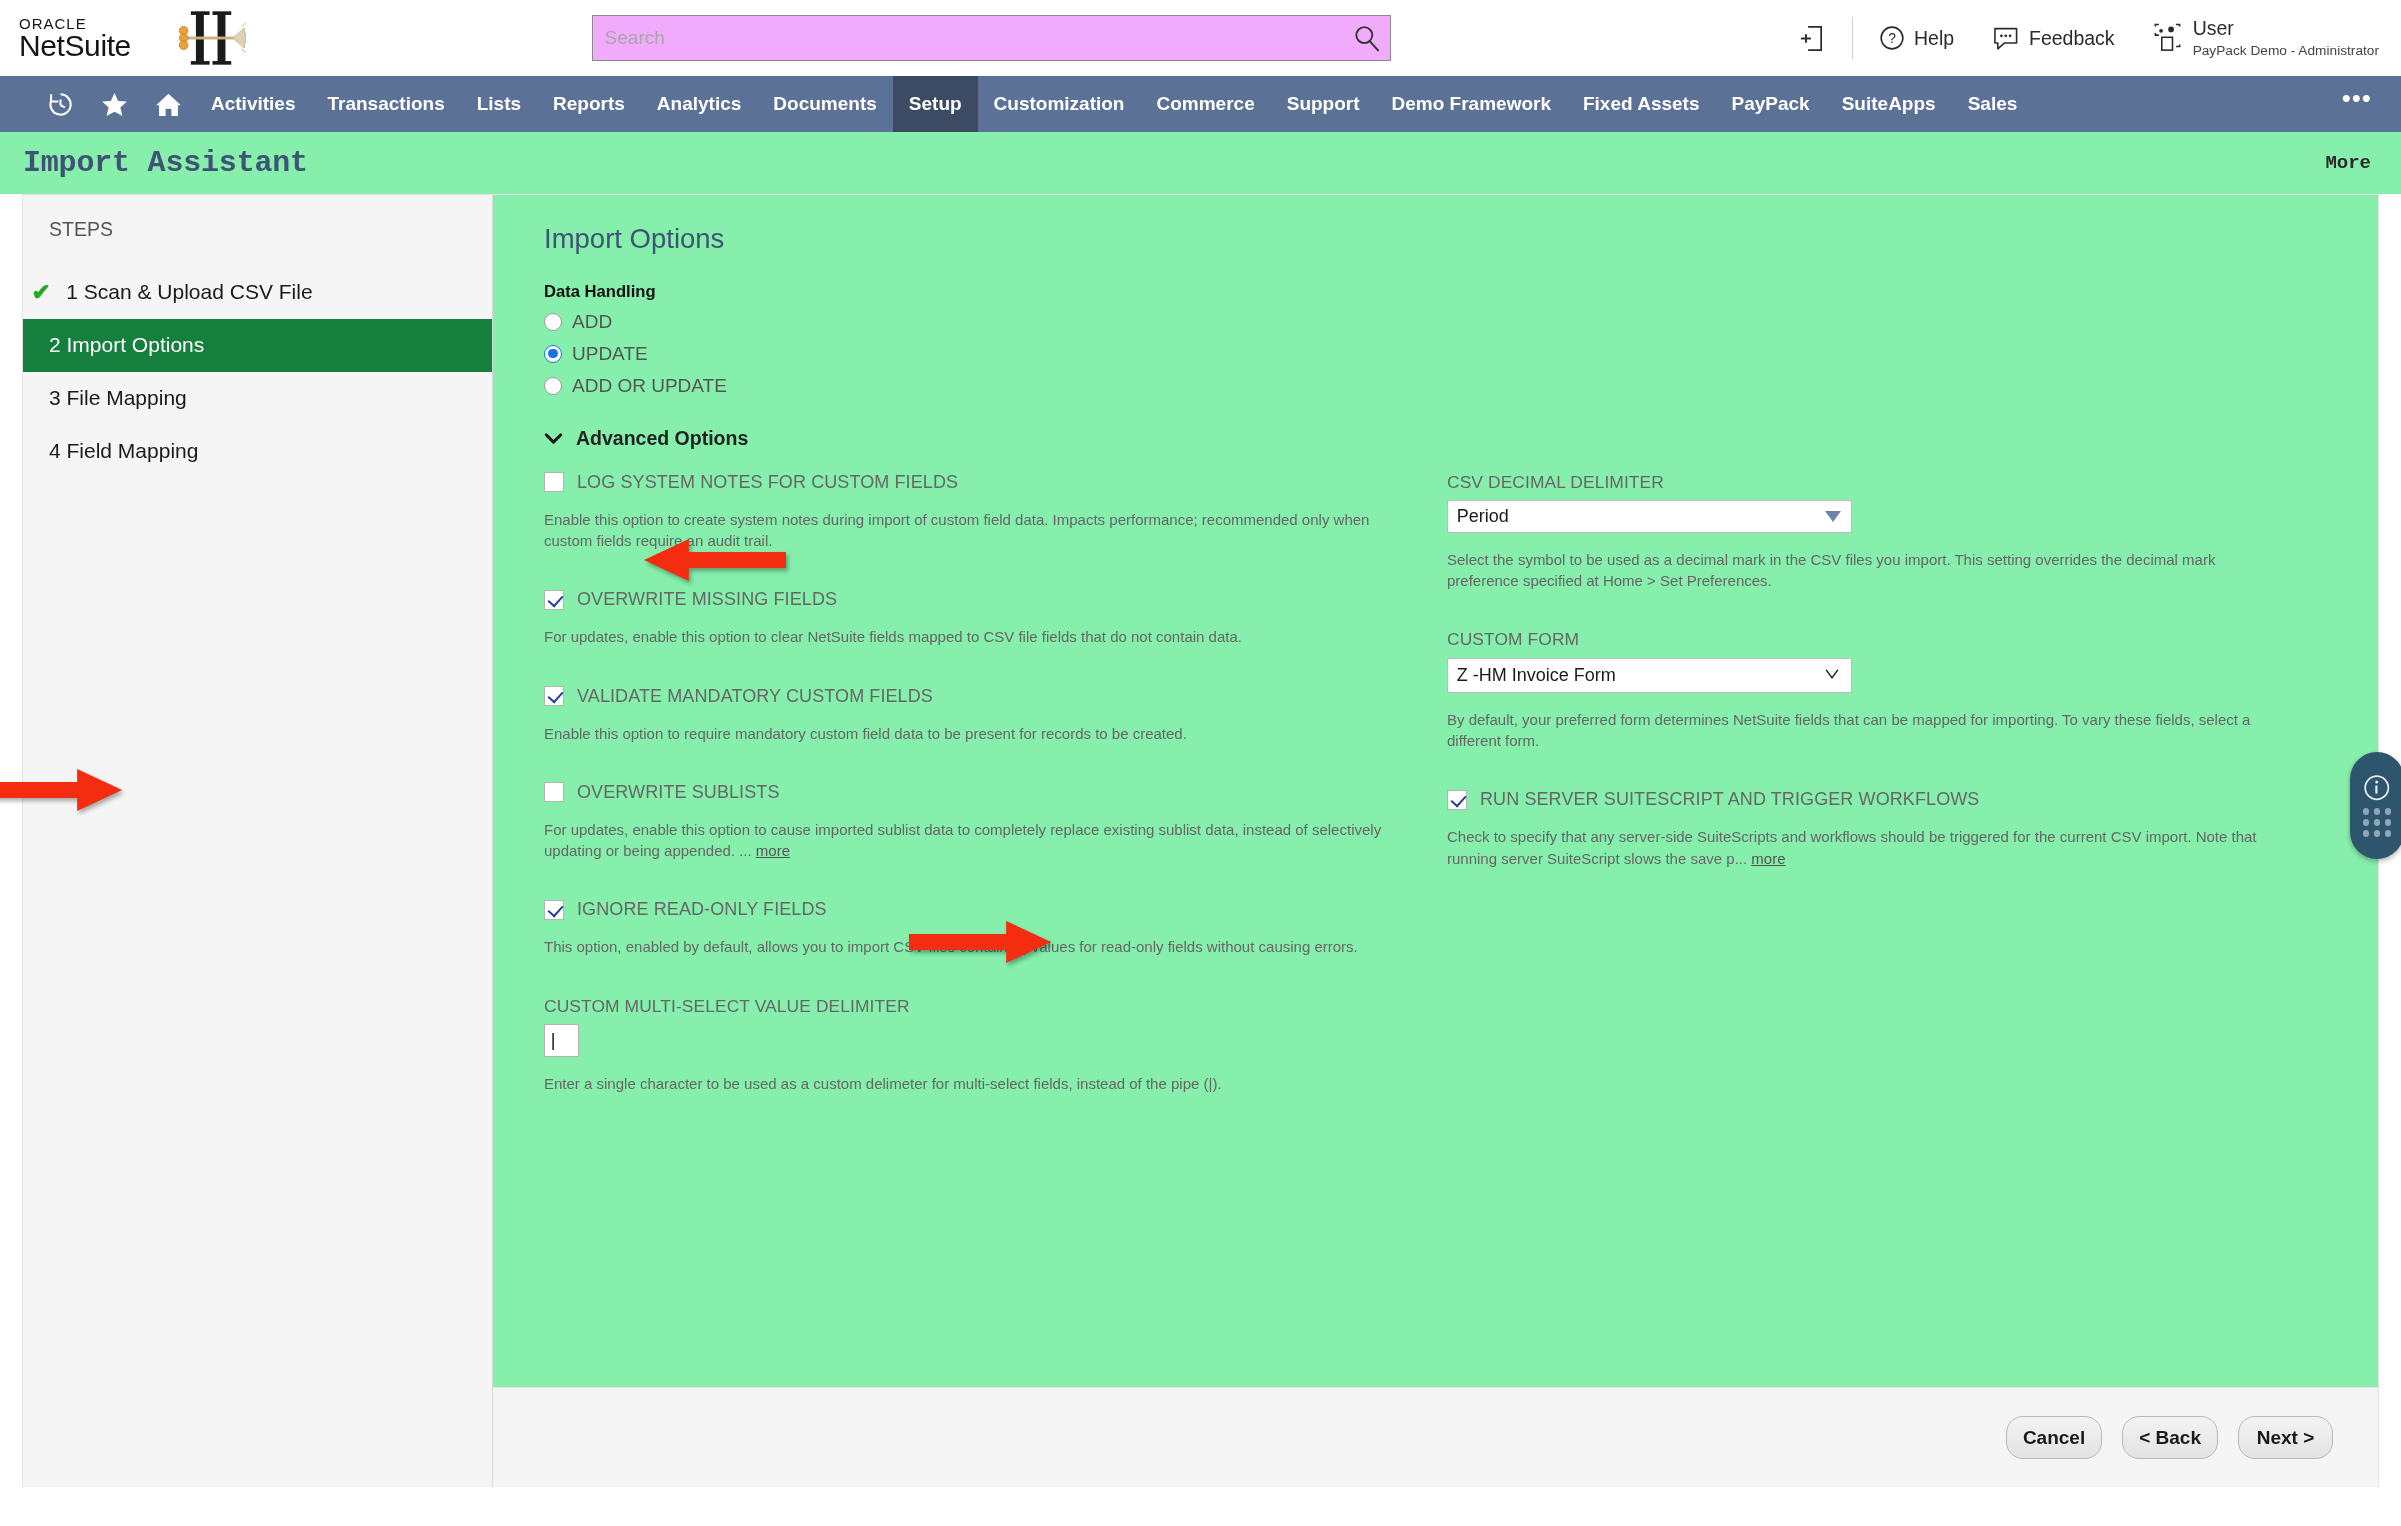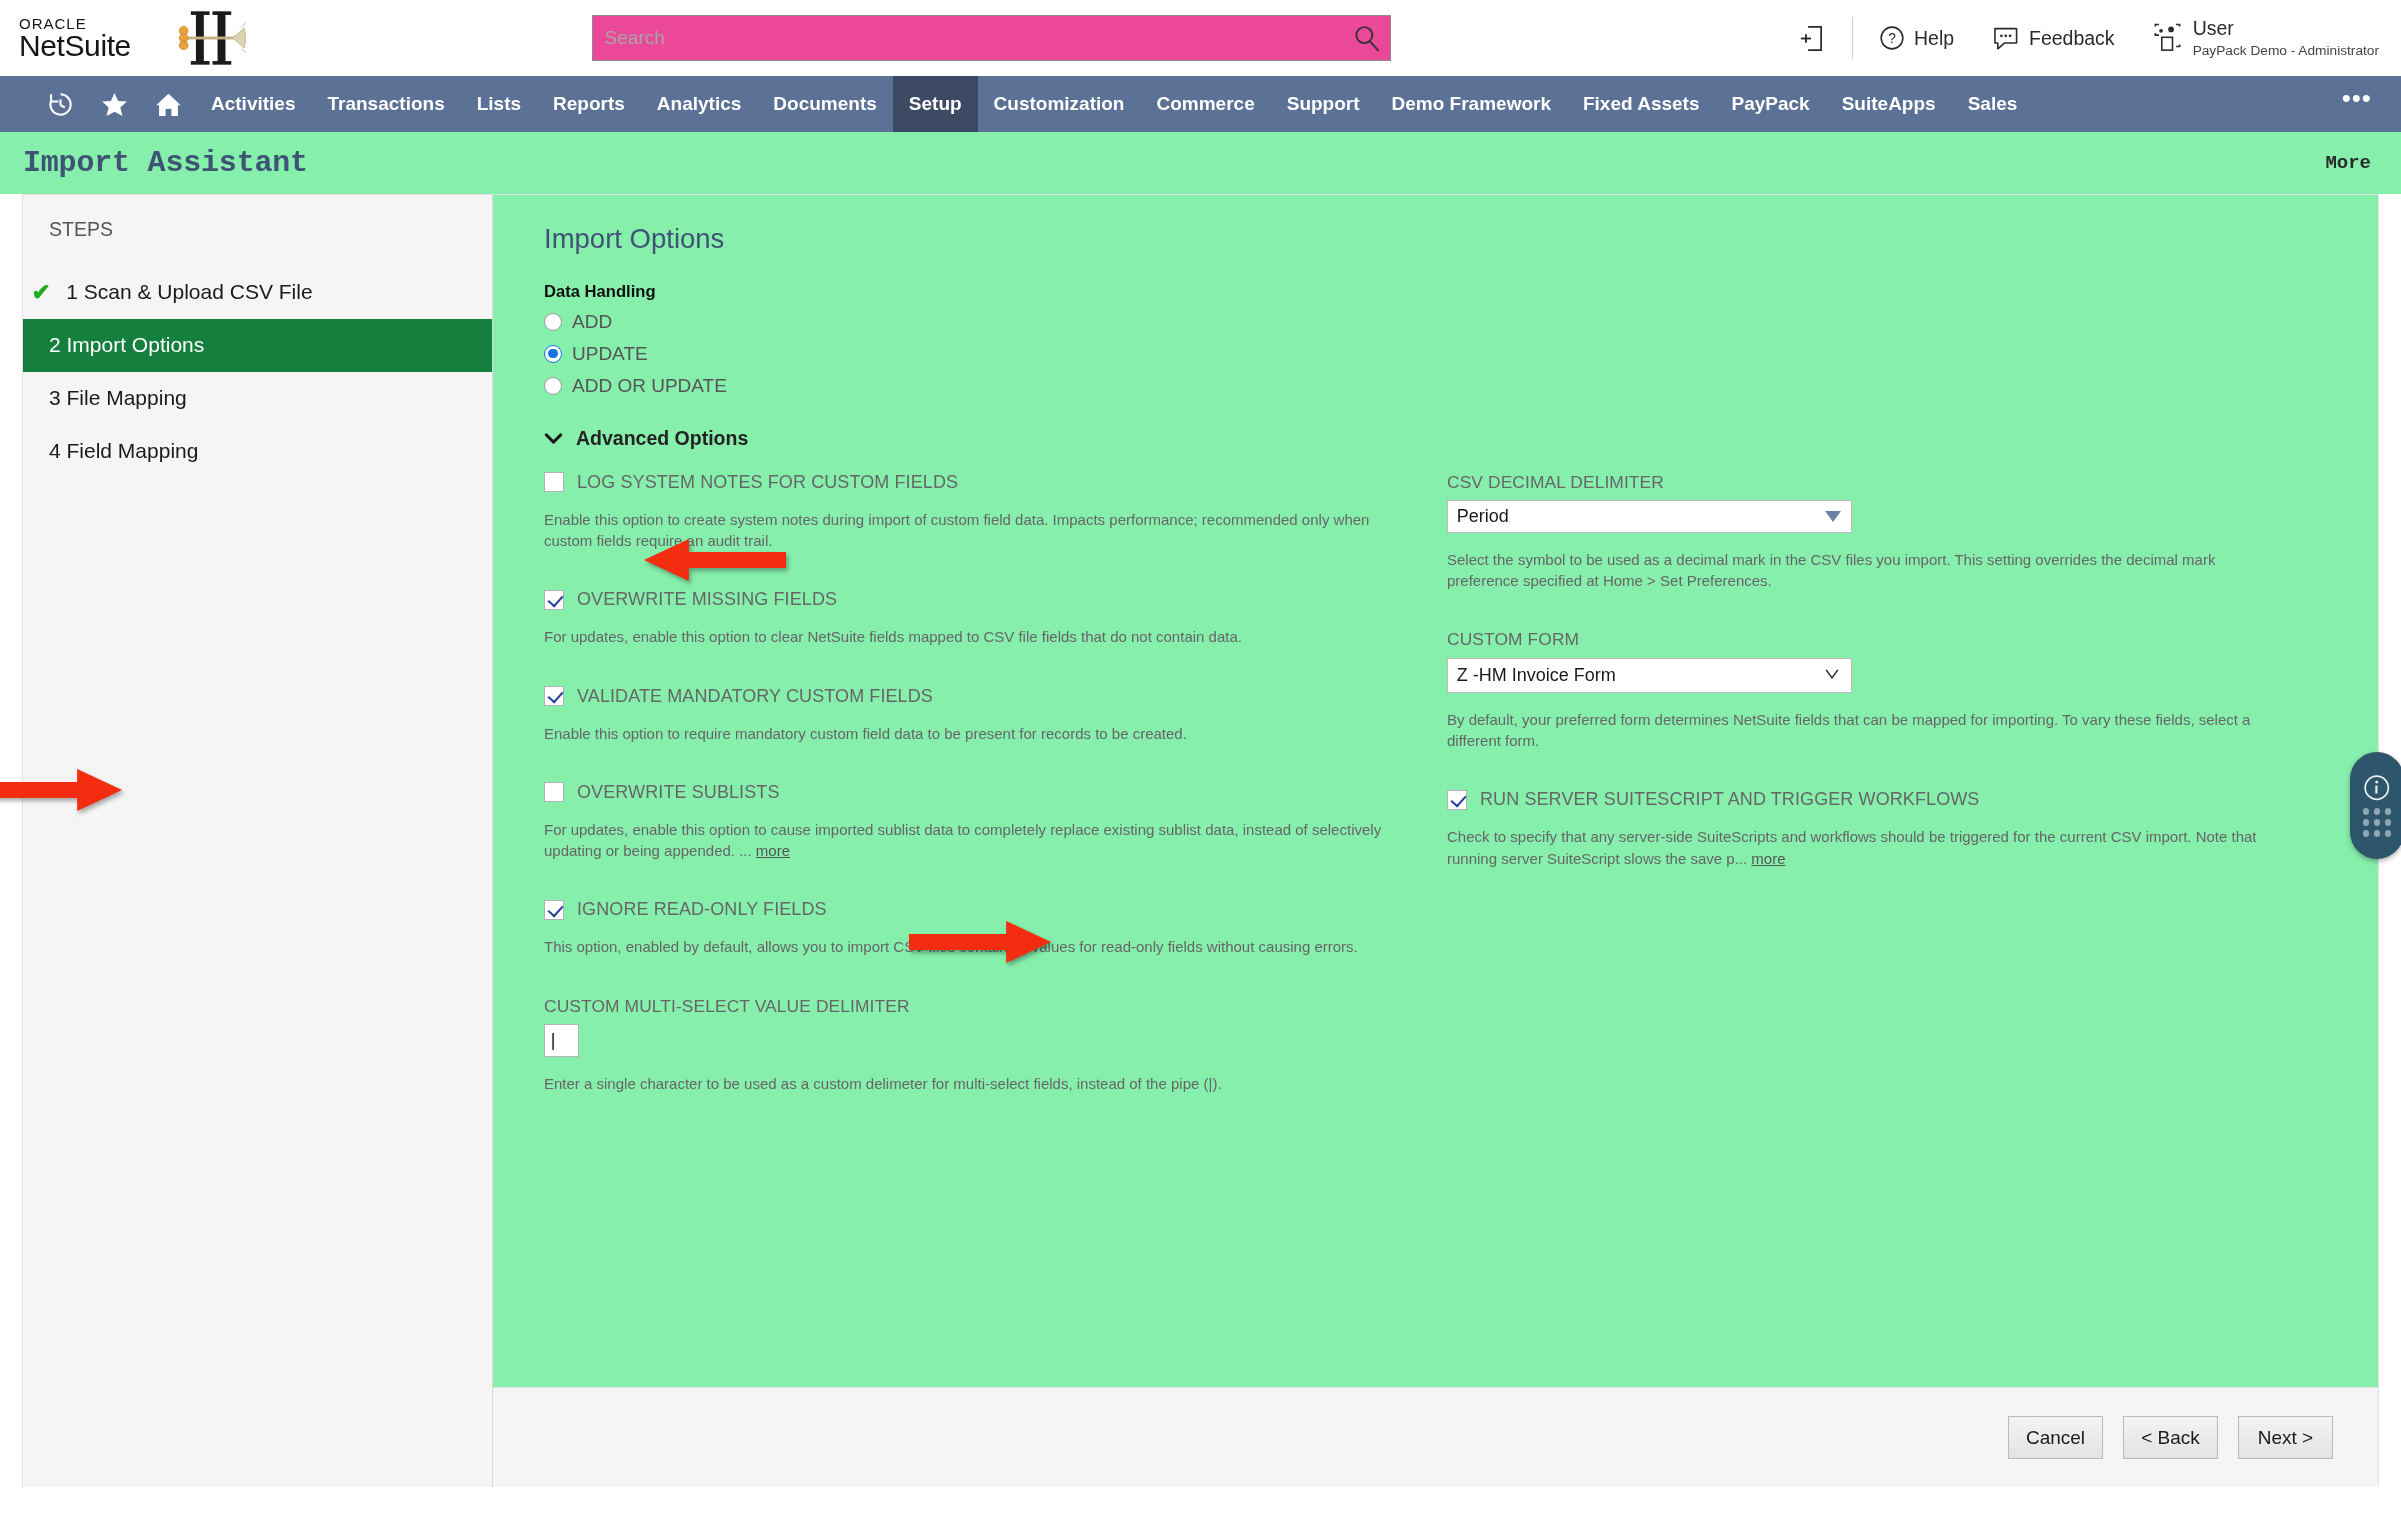--- a/index.html
+++ b/index.html
@@ -38,21 +38,21 @@
   .hm-logo { width: 80px; height: 62px; }
 
   .search-wrap {
     position: absolute;
     left: 592px; top: 14.5px;
     width: 799px; height: 46px;
   }
   .search-box {
     width: 100%; height: 100%;
     border: 0.7px solid #8b8b8b;
-    background: #ec4899;
+    background: #f0abfc;
     font-size: 19px;
     color: #333;
     padding: 0 51px 0 11.6px;
     font-family: "Liberation Sans", sans-serif;
   }
   .search-box::placeholder { color: #a6a6a6; }
   .search-icon-btn {
     position: absolute; right: 10px; top: 50%;
     transform: translateY(-50%);
     width: 29px; height: 29px;
@@ -325,22 +325,22 @@
     height: 100px;
     display: flex; align-items: center;
     justify-content: flex-end;
     padding-right: 45px;
     gap: 20px;
   }
   .btn {
     min-width: 95px; height: 43px;
     background: linear-gradient(#f3f3f3, #e3e3e3);
     border: 0.7px solid #b9b9b9;
-    border-radius: 0;
-    font-size: 19px; font-weight: 400; color: #1a1a1a;
+    border-radius: 17px;
+    font-size: 19px; font-weight: 700; color: #1a1a1a;
     font-family: "Liberation Sans", sans-serif;
     cursor: pointer;
     padding: 0 16px;
   }
 </style>
 </head>
 <body>
 
 <div class="topbar">
   <div class="brand">

